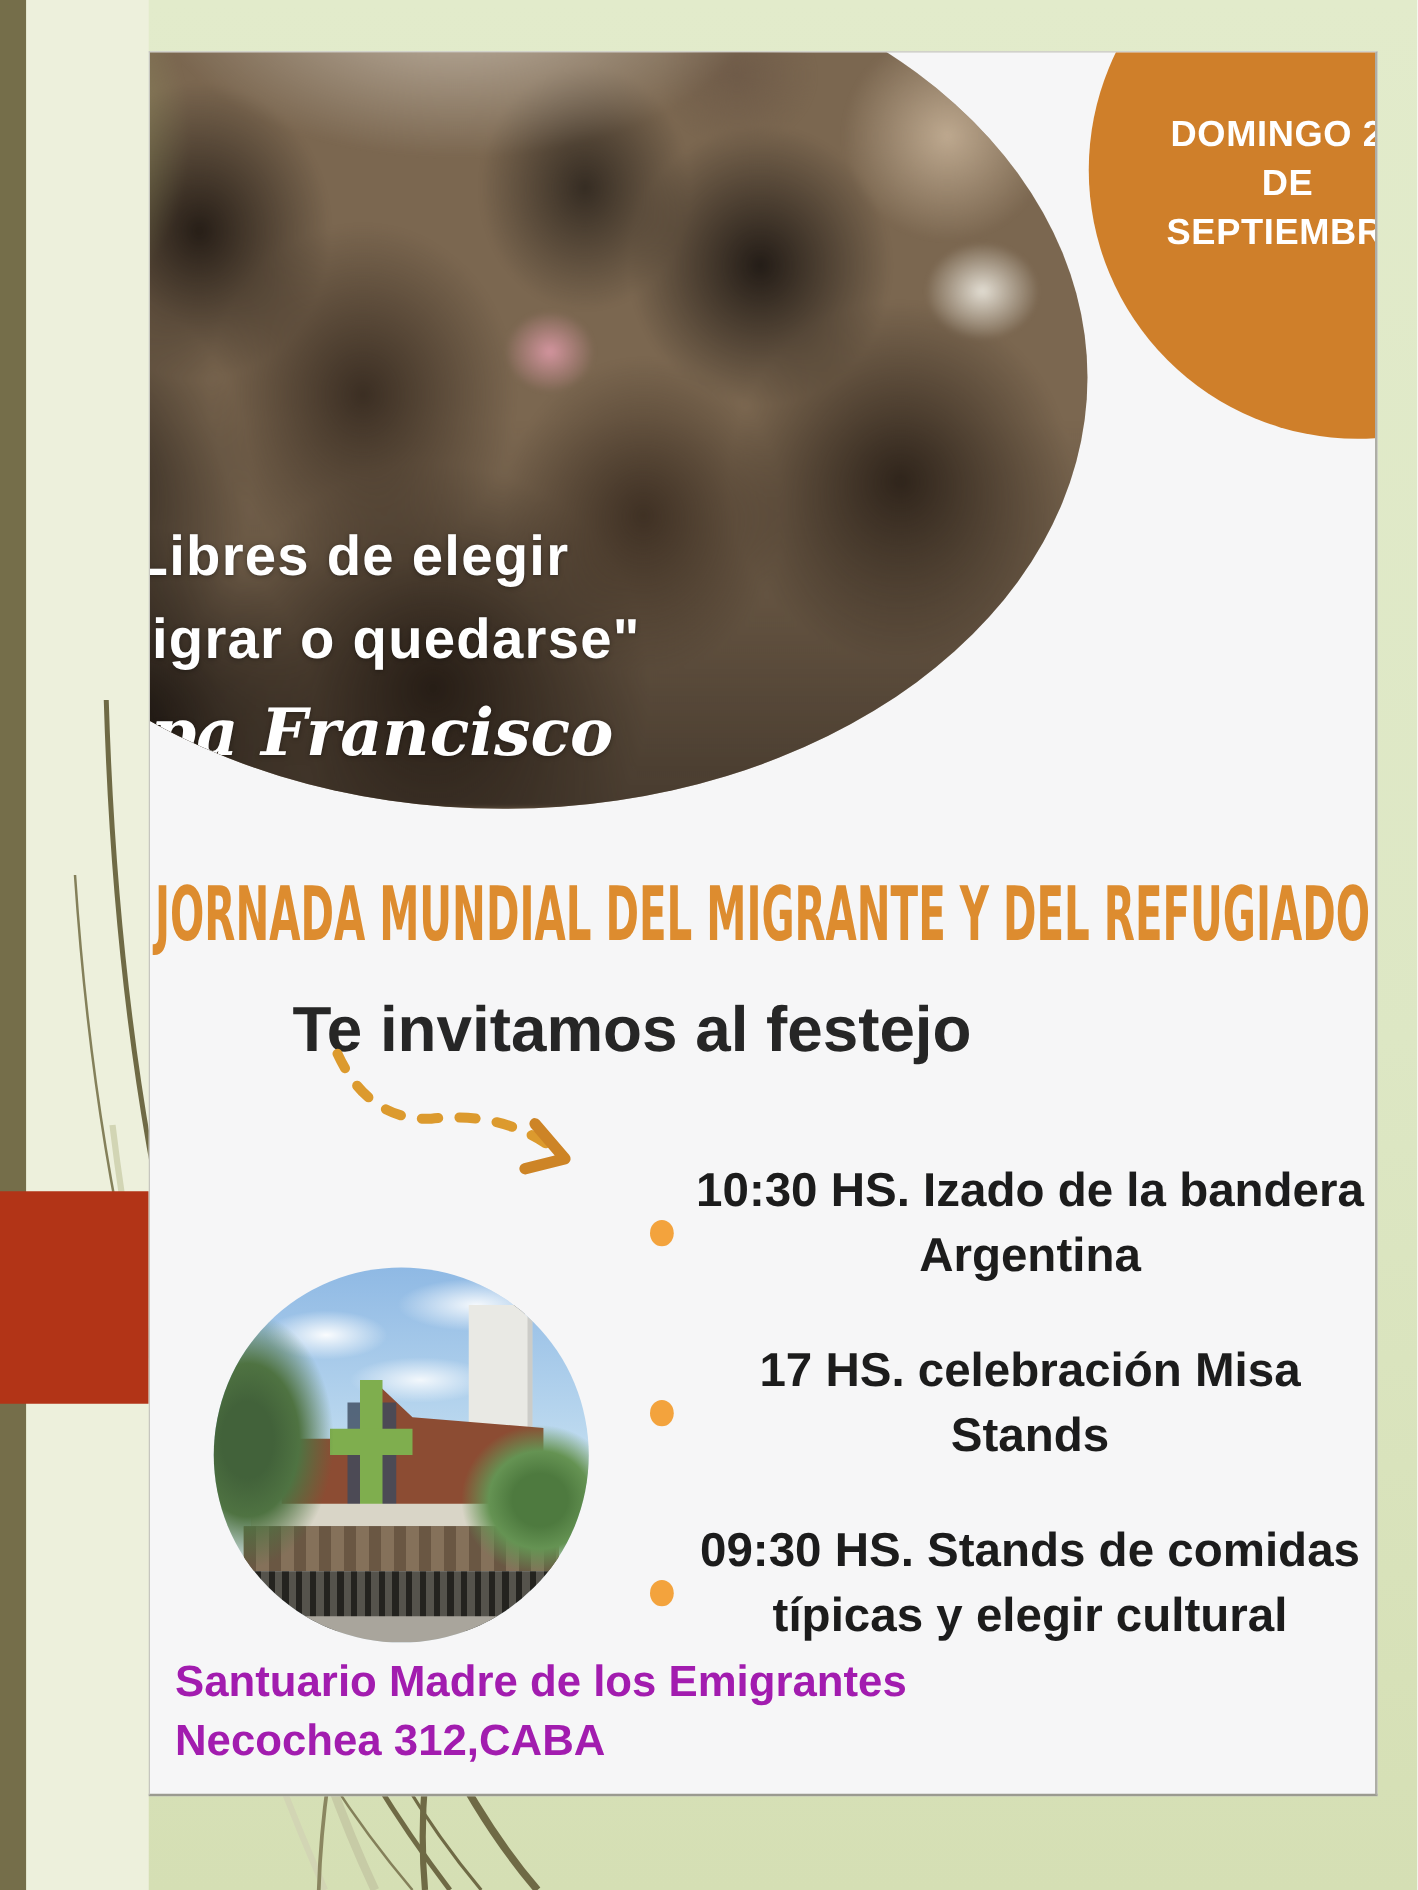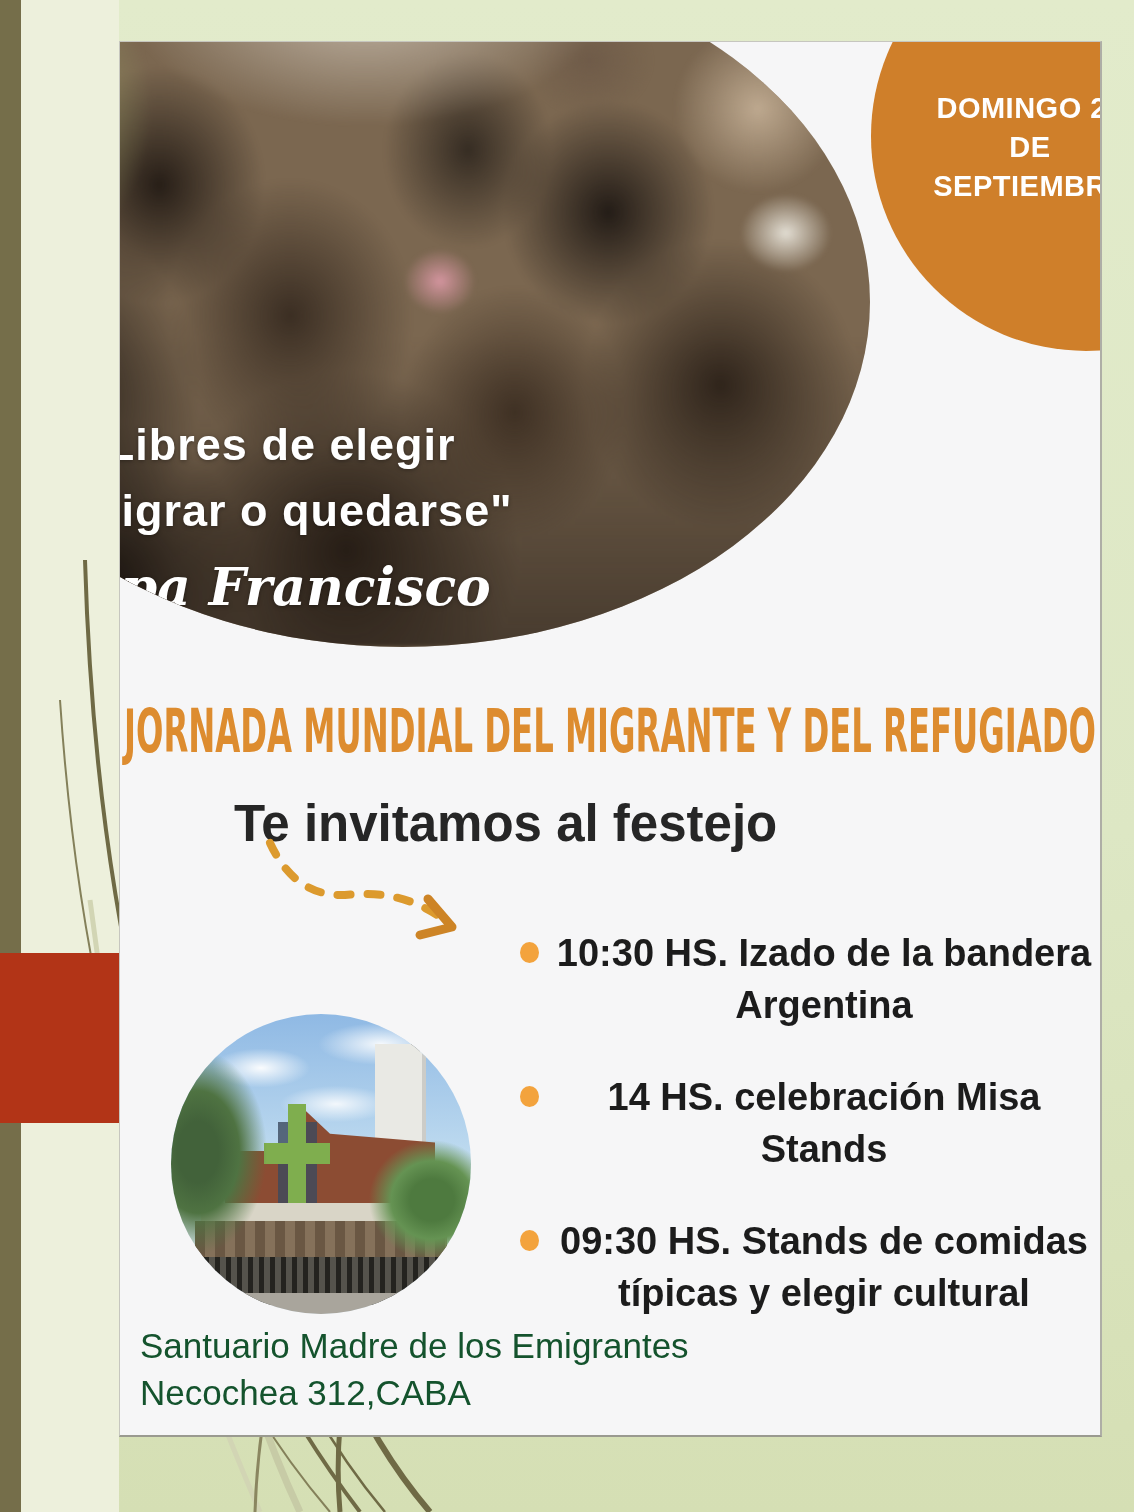--- a/index.html
+++ b/index.html
@@ -56,21 +56,21 @@
   
   .title-svg { position:absolute; left:0; top:646px; width:983px; height:84px; }
 
   
   .invite { position:absolute; left:114px; top:752px; font-size:51px; font-weight:bold; color:#262626; }
 
   .arrow-svg { position:absolute; left:130px; top:795px; width:250px; height:110px; }
 
   
   .schedule { position:absolute; left:400px; top:885px; width:583px; }
-  .sch-item { display:flex; align-items:flex-start; margin-bottom:40px; }
+  .sch-item { display:flex; align-items:center; margin-bottom:40px; }
   .sch-item.third { margin-top:8px; }
   .bullet { width:19px; height:21px; border-radius:50%; background:#f3a33d; margin-top:15px;
             margin-right:6px; flex:none; }
   .sch-text { flex:1; text-align:center; font-size:38px; font-weight:bold; color:#1c1c1c; line-height:52px; }
 
   
   .church { position:absolute; left:51px; top:972px; width:300px; height:300px; border-radius:50%;
             overflow:hidden; background:linear-gradient(180deg,#8fb9e4 0%,#bcd9ef 45%,#dcebf5 60%); }
   .church .clouds { position:absolute; inset:0;
     background-image:
@@ -91,21 +91,21 @@
                   background-image:repeating-linear-gradient(90deg,#6a5743 0 10px,#85715a 10px 20px); }
   .church .fence { position:absolute; left:0; top:81%; width:100%; height:16%;
                    background:repeating-linear-gradient(90deg,#24231f 0 5px,#55534c 5px 11px); }
   .church .tree-left { position:absolute; left:-14%; top:12%; width:46%; height:68%;
     background:radial-gradient(closest-side, #42623a 30%, #4f7342 60%, rgba(79,115,66,0) 100%); }
   .church .tree-right { position:absolute; left:66%; top:42%; width:42%; height:40%;
     background:radial-gradient(closest-side, #4e7a3f 35%, #659353 65%, rgba(101,147,83,0) 100%); }
   .church .ground { position:absolute; left:0; top:93%; width:100%; height:7%; background:#a9a59c; }
 
   
-  .venue { position:absolute; left:20px; top:1280px; color:#14532d; font-weight:normal;
+  .venue { position:absolute; left:20px; top:1280px; color:#a21caf; font-weight:bold;
            font-size:35px; line-height:47px; }
 </style>
 </head>
 <body>
 
 <div class="canvas">
 
   <div class="olive-bar"></div>
   <div class="left-strip"></div>
   <svg class="grass-svg" viewBox="0 0 460 1512">
@@ -155,21 +155,21 @@
       <div class="sch-item">
         <div class="bullet"></div>
         <div class="sch-text">
           <div>10:30 HS. Izado de la bandera</div>
           <div>Argentina</div>
         </div>
       </div>
       <div class="sch-item">
         <div class="bullet"></div>
         <div class="sch-text">
-          <div>14 HS. celebración Misa</div>
+          <div>17 HS. celebración Misa</div>
           <div>Stands</div>
         </div>
       </div>
       <div class="sch-item third">
         <div class="bullet"></div>
         <div class="sch-text">
           <div>09:30 HS. Stands de comidas</div>
           <div>típicas y elegir cultural</div>
         </div>
       </div>

